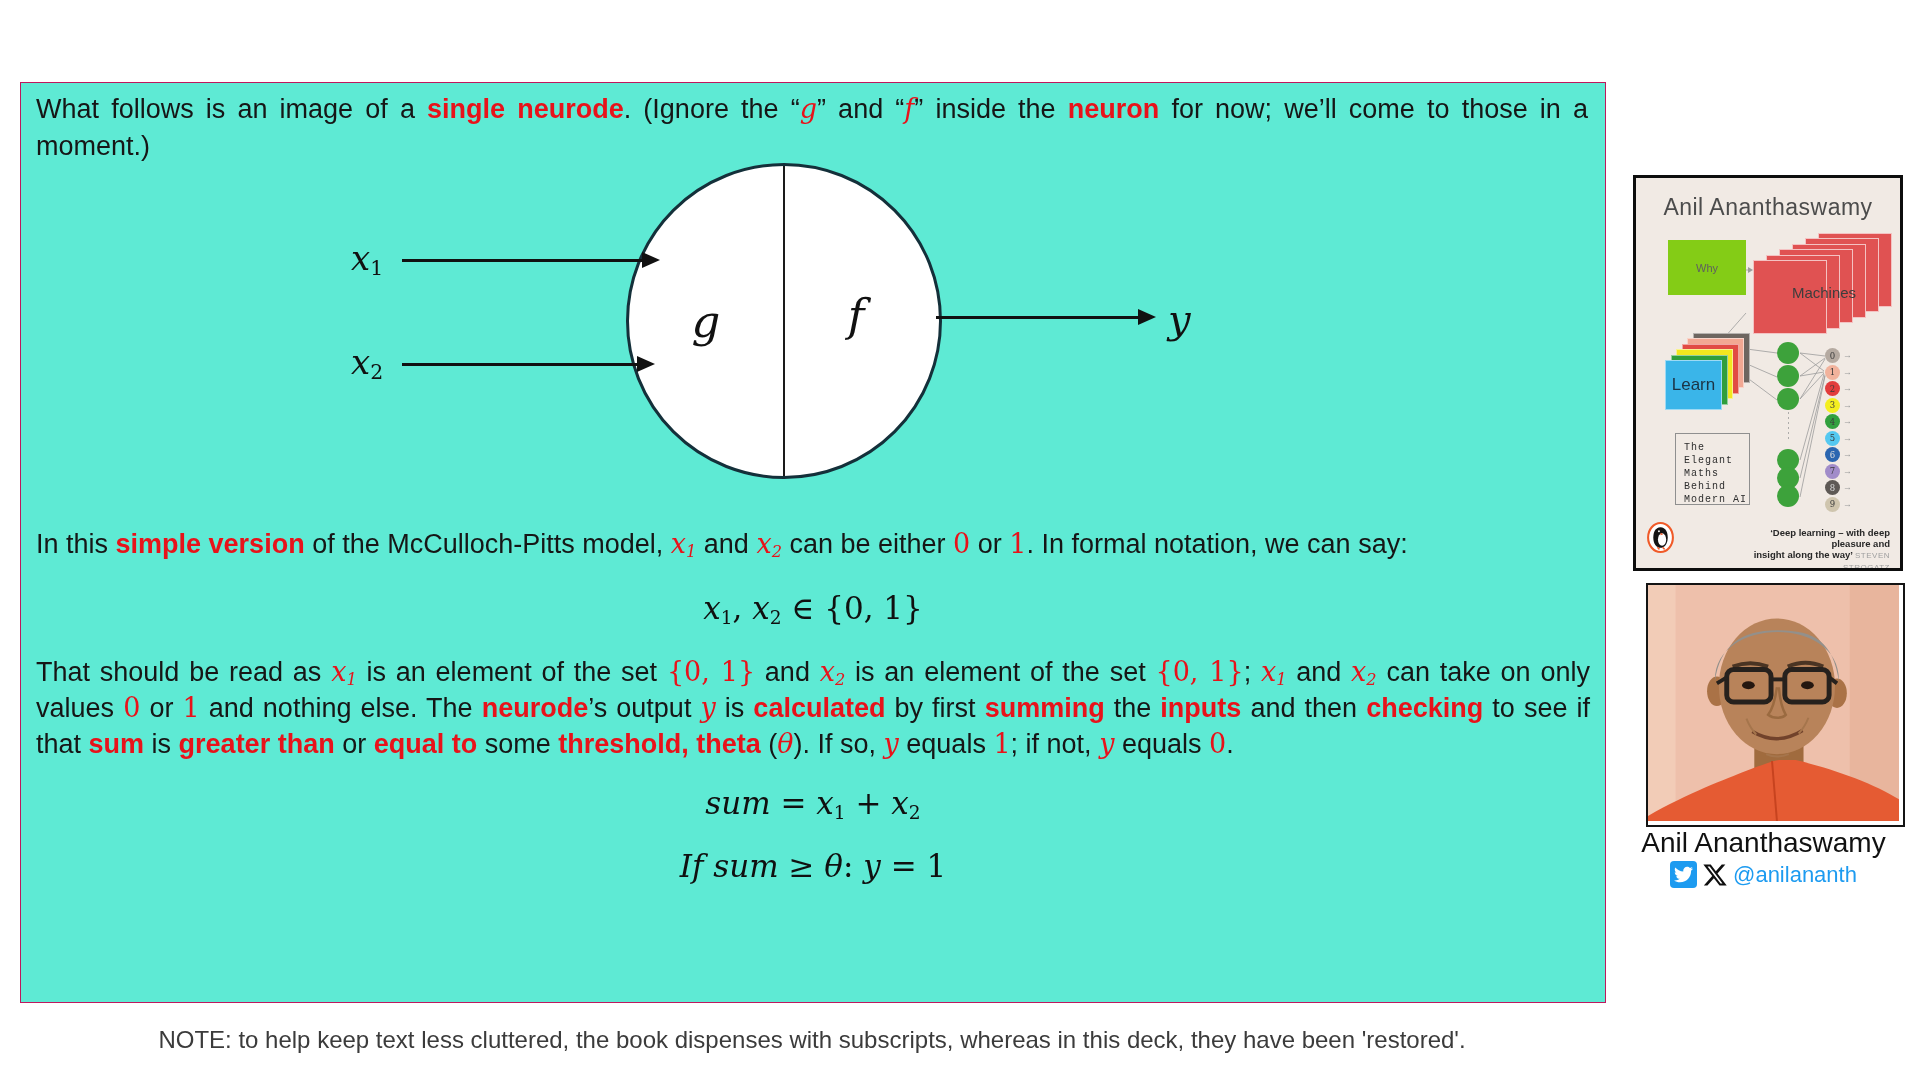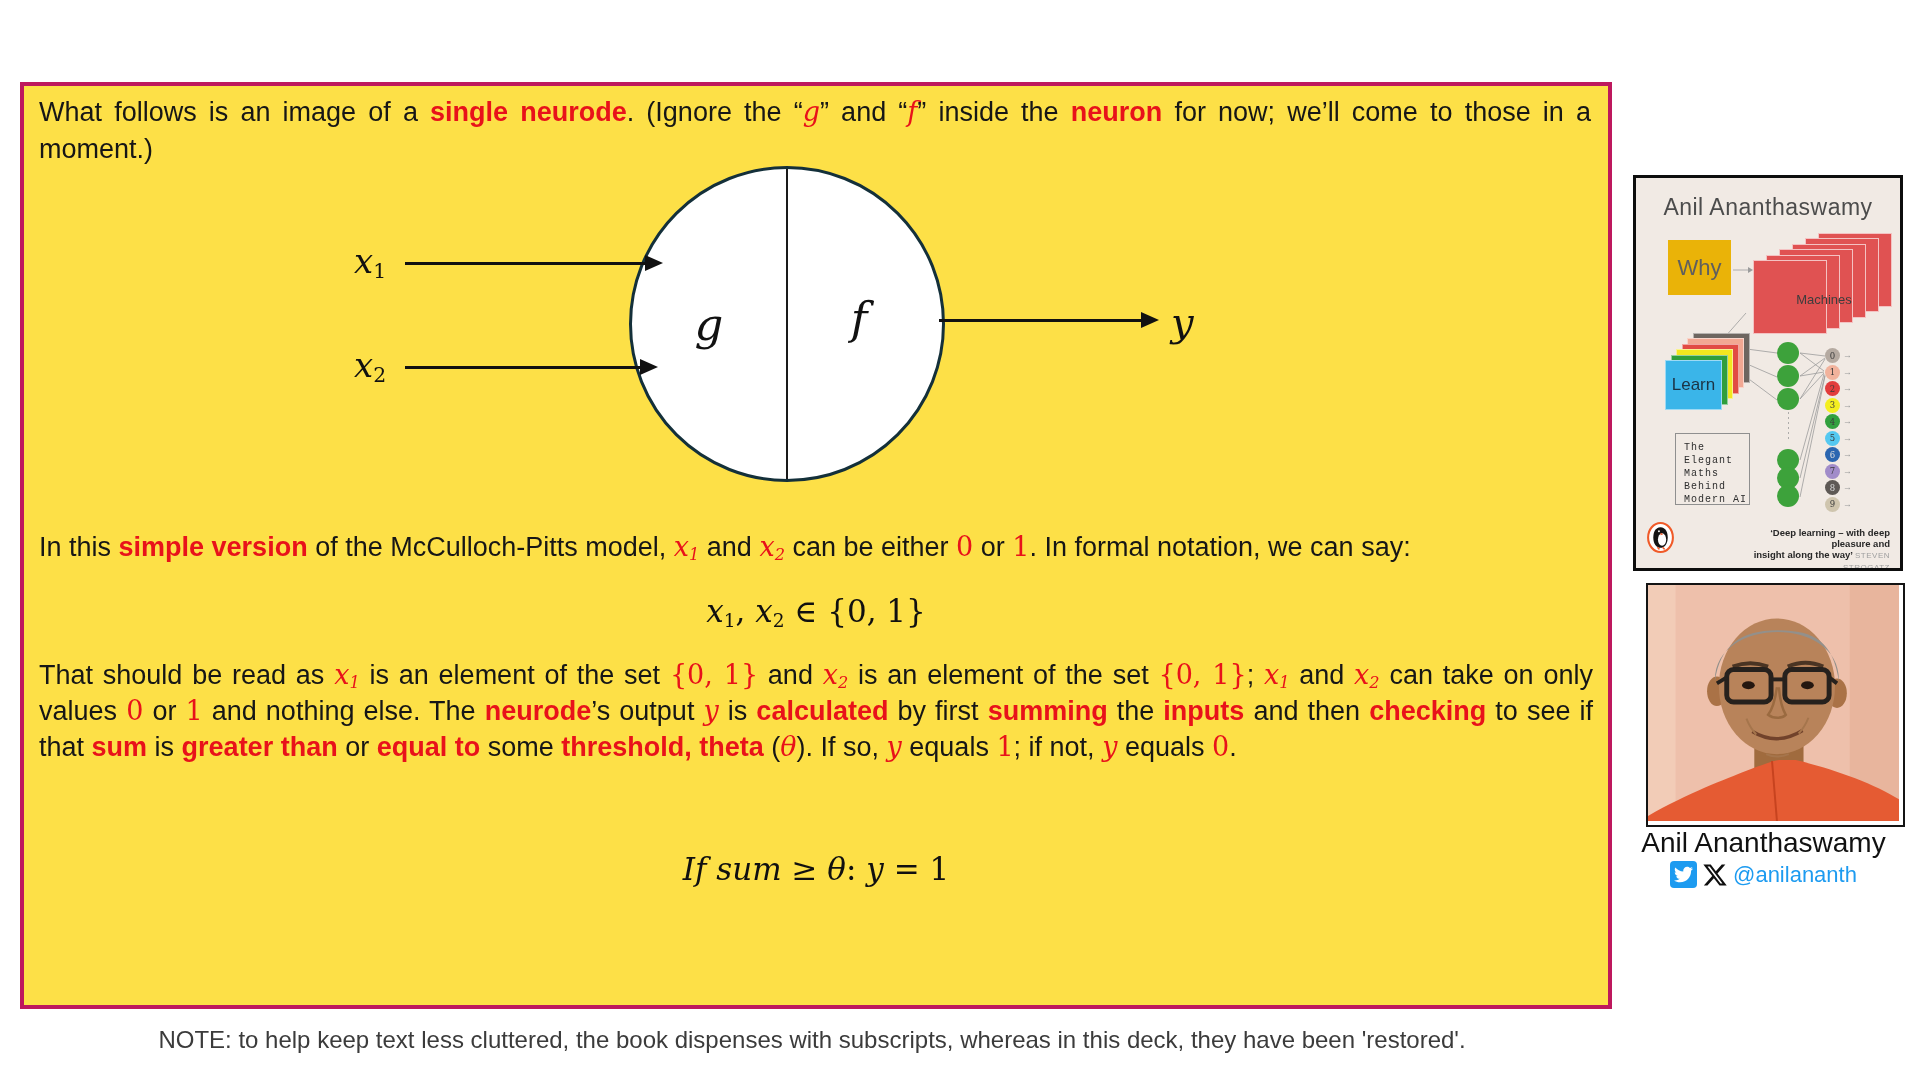--- a/index.html
+++ b/index.html
@@ -1,21 +1,21 @@
 <!DOCTYPE html>
 <html><head>
 <meta charset="utf-8">
 <style>
   html,body{margin:0;padding:0;background:#fff;}
   .slide{position:relative;width:1920px;height:1080px;background:#ffffff;overflow:hidden;
          font-family:"Liberation Sans",sans-serif;color:#151515;}
   .abs{position:absolute;}
   
   .main-box{position:absolute;left:20px;top:82px;width:1584px;height:919px;
-            border:4px solid #be185d;background:#fde047;}
+            border:1px solid #be185d;background:#5eead4;}
   .bodytext{font-size:27px;line-height:37px;color:#161616;}
   .just{text-align:justify;}
   .center{text-align:center;}
   
   .rb{color:#e8121a;font-weight:700;}
   .rm{color:#e8121a;font-family:"DejaVu Serif",serif;font-style:italic;}
   .rd{color:#e8121a;font-family:"DejaVu Serif",serif;}
   .m{font-family:"DejaVu Serif",serif;font-style:italic;}
   .mu{font-family:"DejaVu Serif",serif;font-style:normal;}
   sub{font-size:0.6em;line-height:0;vertical-align:-0.25em;}
@@ -31,26 +31,26 @@
   .arrow-head{position:absolute;width:0;height:0;border-top:8px solid transparent;
               border-bottom:8px solid transparent;border-left:18px solid #111;}
   
   .footnote{position:absolute;left:20px;top:1026px;width:1584px;text-align:center;
             font-size:24px;color:#3b3b3b;}
   
   .book-cover{position:absolute;left:1633px;top:175px;width:264px;height:390px;
               border:3px solid #0d0d0d;background:#f1eae4;overflow:hidden;}
   .cover-title{position:absolute;left:0;top:16px;width:100%;text-align:center;
                font-size:23px;color:#4c4c4c;letter-spacing:0.5px;}
-  .why-sq{position:absolute;left:32px;top:62px;width:63px;height:55px;background:#eab308;
-          display:flex;align-items:center;justify-content:center;font-size:22px;color:#5f5f5f;}
+  .why-sq{position:absolute;left:32px;top:62px;width:78px;height:55px;background:#84cc16;
+          display:flex;align-items:center;justify-content:center;font-size:11px;color:#5f5f5f;}
   .mach-layer{position:absolute;width:74px;height:74px;background:#e05252;
               border:1px solid rgba(255,255,255,0.65);box-sizing:border-box;}
   .mach-label{position:absolute;left:143px;top:106px;width:90px;text-align:center;
-              font-size:13px;color:#3d3d3d;margin-top:8px;}
+              font-size:15px;color:#3d3d3d;}
   .learn-layer{position:absolute;width:57px;height:50px;border:1px solid rgba(255,255,255,0.5);
                box-sizing:border-box;}
   .learn-label{position:absolute;left:29px;top:182px;width:57px;height:50px;display:flex;
                align-items:center;justify-content:center;font-size:17px;color:#1c3344;}
   .tagline-box{position:absolute;left:39px;top:255px;width:75px;height:72px;
                border:1px solid #8f8f8f;padding:7px 0 0 8px;box-sizing:border-box;}
   .tagline-box div{font-family:"Liberation Mono",monospace;font-size:10px;line-height:13px;
                    color:#2e2e2e;letter-spacing:1px;white-space:nowrap;}
   .node{position:absolute;width:22px;height:22px;border-radius:50%;background:#3da23b;}
   .digit-col{position:absolute;left:189px;top:170px;display:flex;flex-direction:column;gap:1.5px;}
@@ -103,20 +103,21 @@
       <div class="arrow-head" style="left:1117px;top:226px;"></div>
       <div class="abs io-label" style="left:1147px;top:213px;font-size:40px;">y</div>
     </div>
 
     <div class="abs bodytext" style="left:15px;top:442px;width:1552px;"><span>In this </span><span class="rb">simple version</span><span> of the McCulloch-Pitts model, </span><span class="rm">x</span><sub class="rm">1</sub><span> and </span><span class="rm">x</span><sub class="rm">2</sub><span> can be either </span><span class="rd">0</span><span> or </span><span class="rd">1</span><span>. In formal notation, we can say:</span></div>
 
     <div class="abs formula center" style="left:0;top:505px;width:100%;"><span class="m">x</span><sub class="mu">1</sub><span class="mu">, </span><span class="m">x</span><sub class="mu">2</sub><span class="mu">  ∈ {0, 1}</span></div>
 
     <div class="abs bodytext just" style="left:15px;top:571px;width:1554px;line-height:36px;"><span>That should be read as </span><span class="rm">x</span><sub class="rm">1</sub><span> is an element of the set </span><span class="rd">{0, 1}</span><span> and </span><span class="rm">x</span><sub class="rm">2</sub><span> is an element of the set </span><span class="rd">{0, 1}</span><span>; </span><span class="rm">x</span><sub class="rm">1</sub><span> and </span><span class="rm">x</span><sub class="rm">2</sub><span> can take on only values </span><span class="rd">0</span><span> or </span><span class="rd">1</span><span> and nothing else. The </span><span class="rb">neurode</span><span>’s output </span><span class="rm">y</span><span> is </span><span class="rb">calculated</span><span> by first </span><span class="rb">summing</span><span> the </span><span class="rb">inputs</span><span> and then </span><span class="rb">checking</span><span> to see if that </span><span class="rb">sum</span><span> is </span><span class="rb">greater than</span><span> or </span><span class="rb">equal to</span><span> some </span><span class="rb">threshold,</span><span> </span><span class="rb">theta</span><span> (</span><span class="rm">θ</span><span>). If so, </span><span class="rm">y</span><span> equals </span><span class="rd">1</span><span>; if not, </span><span class="rm">y</span><span> equals </span><span class="rd">0</span><span>.</span></div>
 
+    <div class="abs formula center" style="left:0;top:700px;width:100%;"><span class="m">sum </span><span class="mu">= </span><span class="m">x</span><sub class="mu">1</sub><span class="mu"> + </span><span class="m">x</span><sub class="mu">2</sub></div>
     <div class="abs formula center" style="left:0;top:763px;width:100%;"><span class="m">If sum </span><span class="mu">≥ </span><span class="m">θ</span><span class="mu">: </span><span class="m">y </span><span class="mu">= 1</span></div>
   </div>
 
   <div class="footnote">NOTE: to help keep text less cluttered, the book dispenses with subscripts, whereas in this deck, they have been 'restored'.</div>
 
   <div class="book-cover">
     <div class="cover-title">Anil Ananthaswamy</div>
 
     <svg class="abs" style="left:0;top:0;" width="258" height="384" viewBox="0 0 258 384">
       <g stroke="#9c9c9c" stroke-width="0.8" fill="none">

